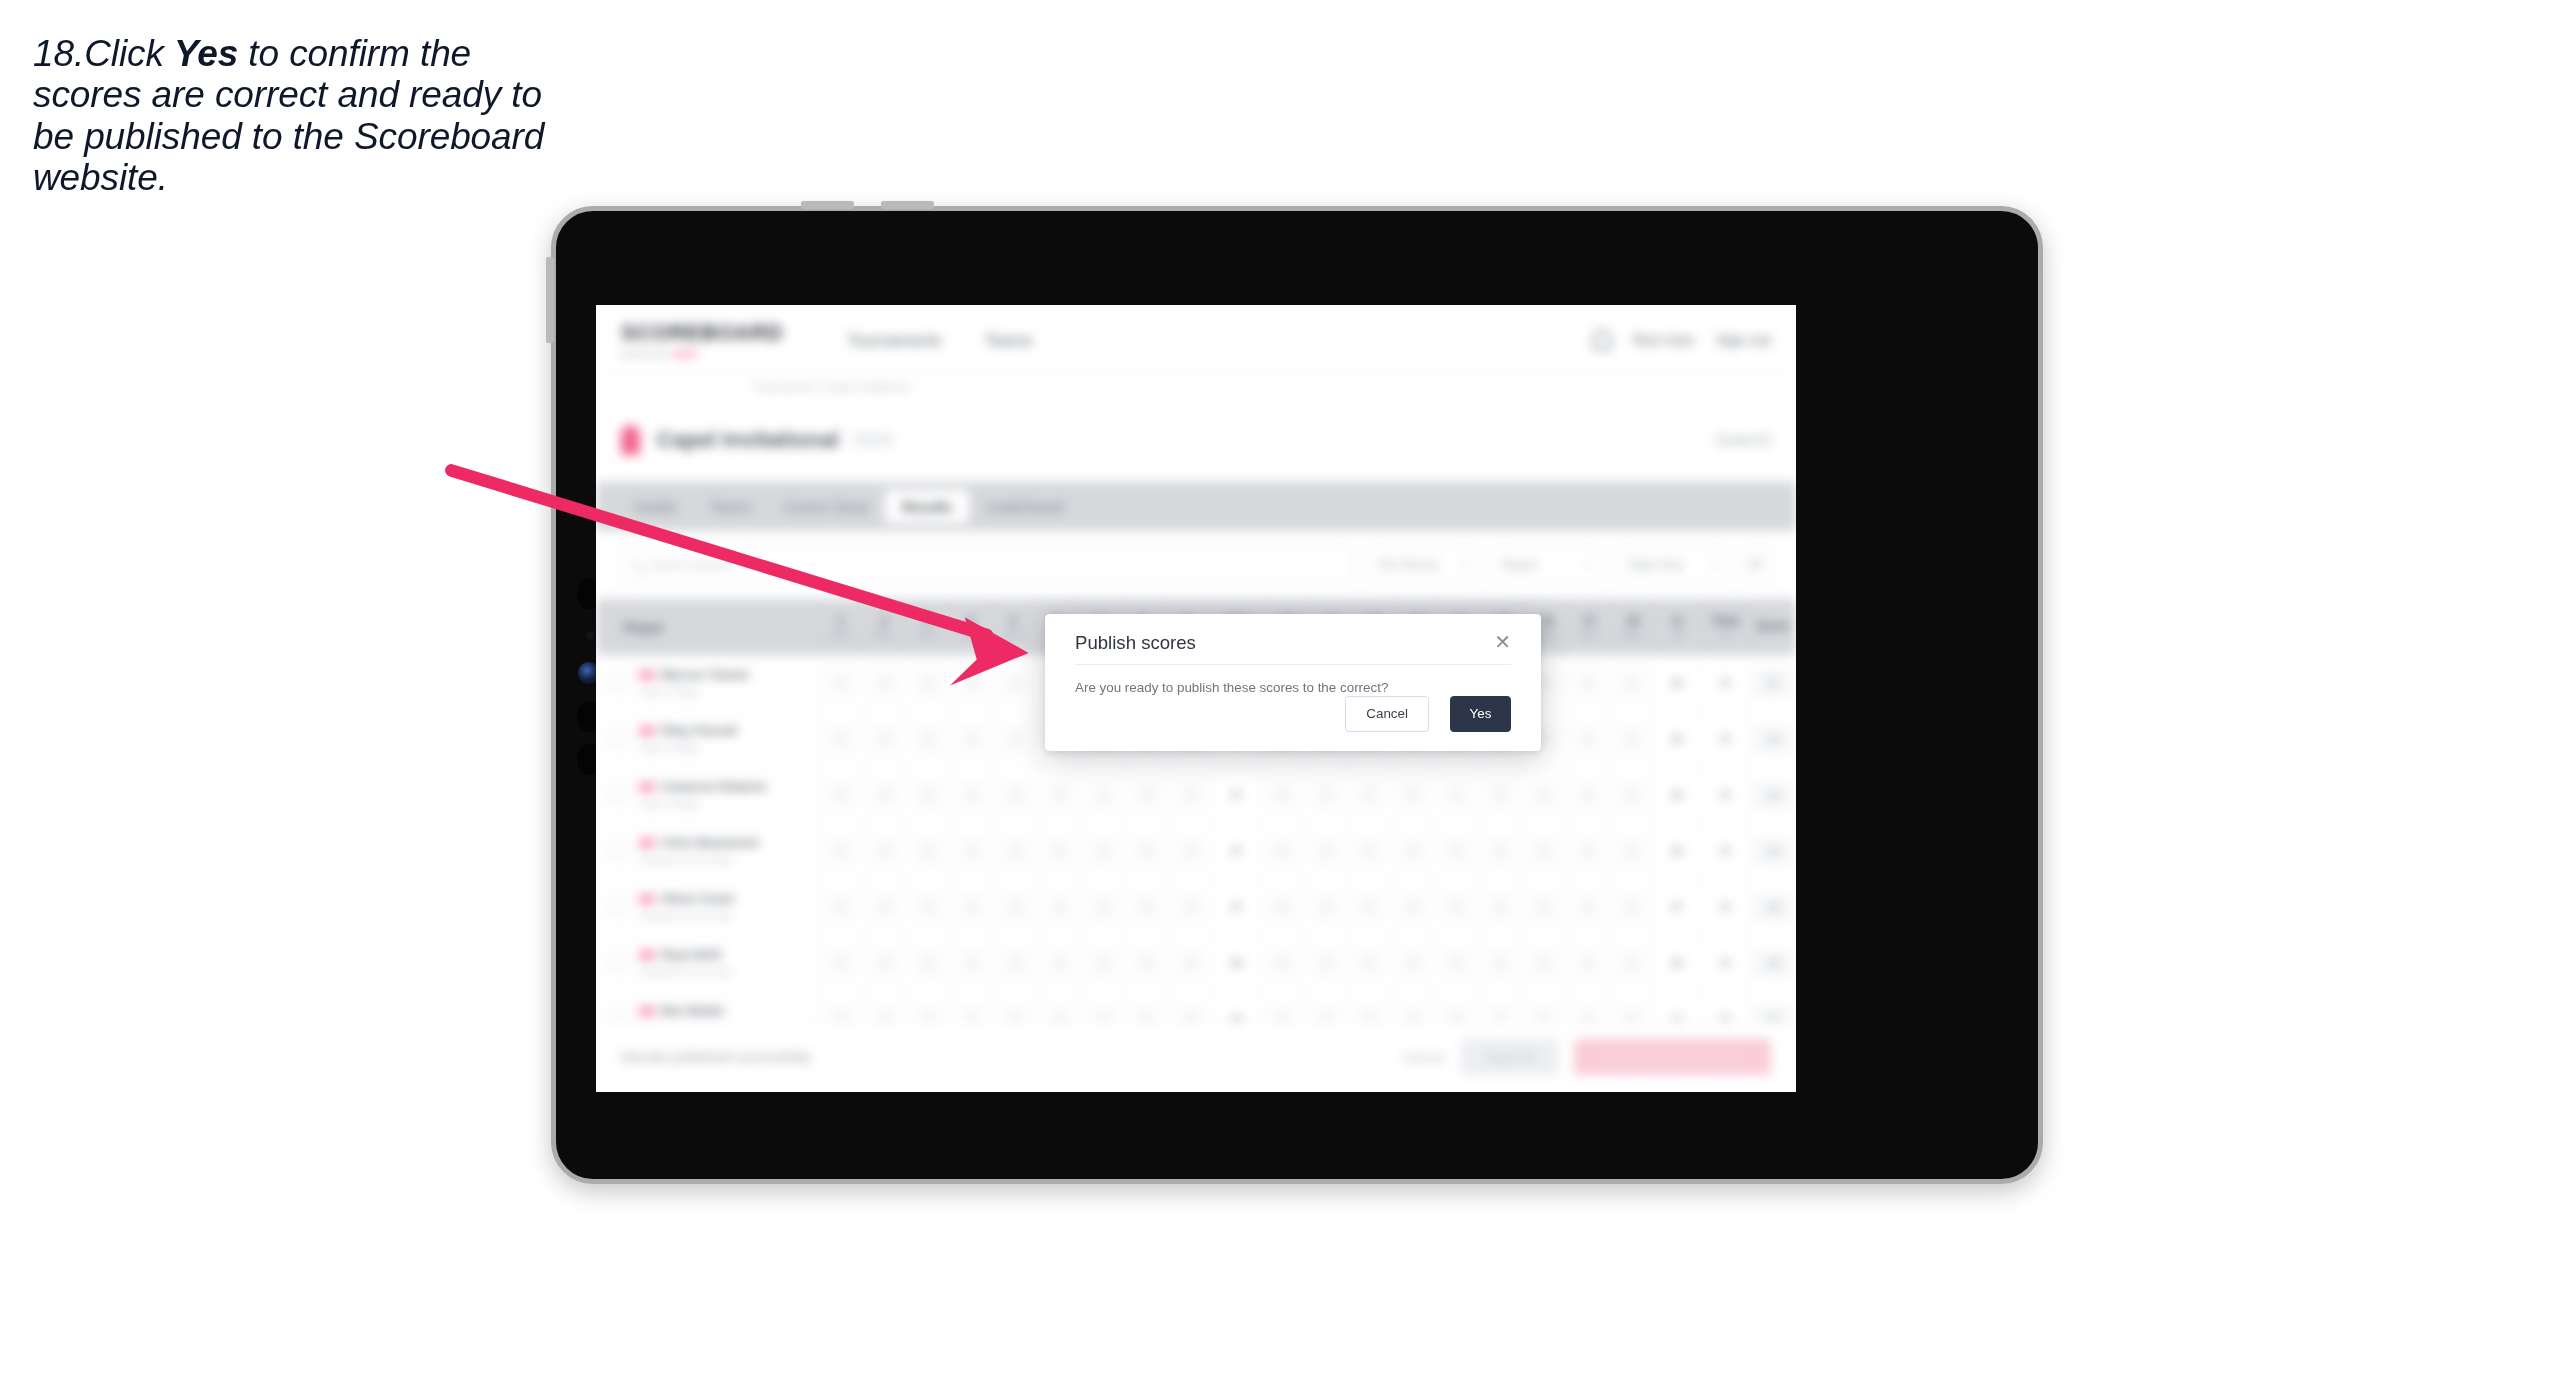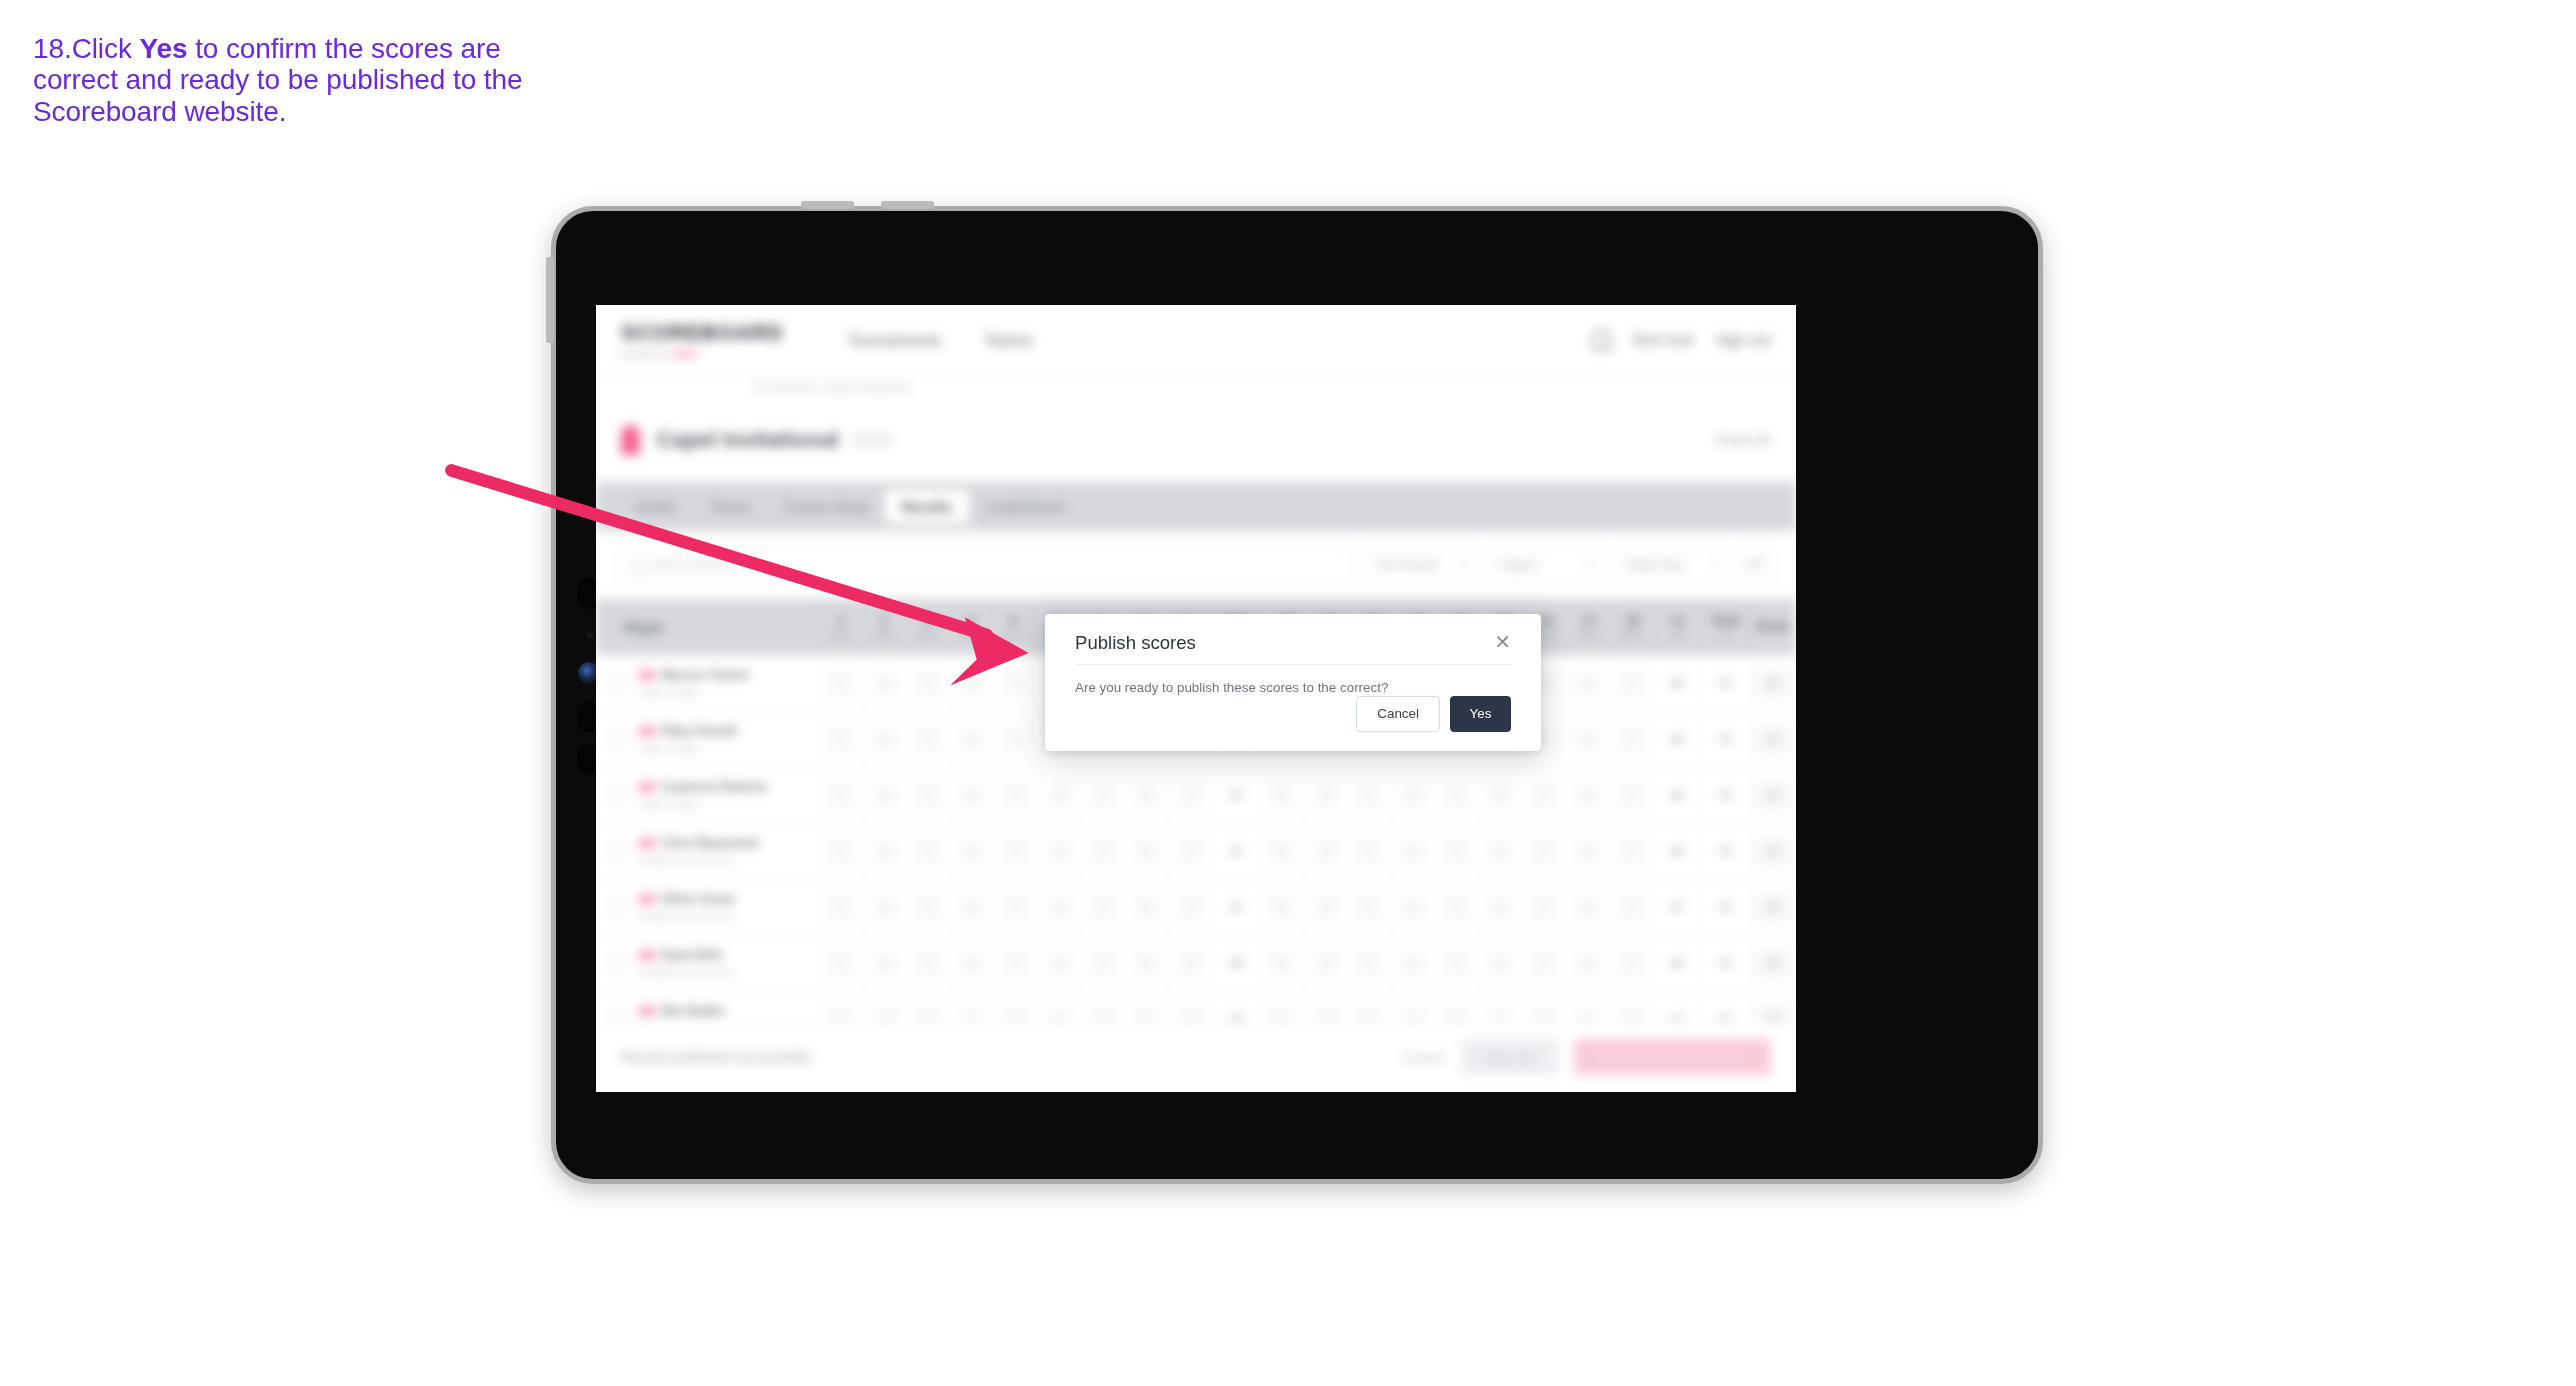--- a/index.html
+++ b/index.html
@@ -9,24 +9,25 @@
     font-family: "Liberation Sans", sans-serif;
     overflow: hidden;
   }
   #page { position: relative; width: 2576px; height: 1386px; background: #fff; }
 
   
   #caption {
     position: absolute;
     left: 33px; top: 33px;
     width: 534px;
-    font-size: 28px;
+    font-size: 37px;
     line-height: 1.12;
-    color: #6d28d9;
+    color: #0f172a;
     letter-spacing: -0.1px;
+    font-style: italic;
   }
   #caption b { font-weight: bold; }
 
   
   #tablet {
     position: absolute;
     left: 551px; top: 206px;
     width: 1492px; height: 978px;
     background: #0b0b0c;
     border-radius: 42px;
@@ -220,21 +221,21 @@
     border-bottom: 0.7px solid #ededf0;
   }
   #modal-title { font-size: 18.6px; color: #2f3540; }
   #modal-close {
     font-size: 20px; line-height: 1; color: #8a9099; cursor: pointer;
     font-family: "DejaVu Sans", sans-serif; font-weight: 300;
   }
   #modal-body { padding-top: 15px; font-size: 13.4px; color: #6f757f; }
   #modal-actions {
     position: absolute; right: 30px; bottom: 19.3px;
-    display: flex; align-items: center; gap: 10px;
+    display: flex; align-items: center; gap: 21px;
   }
   #btn-cancel {
     font-size: 13.4px; color: #3c434f; background: #ffffff;
     border: 1.1px solid #d3dcec; border-radius: 3.7px;
     padding: 9.6px 20px; cursor: pointer;
   }
   #btn-yes {
     font-size: 13.4px; color: #ffffff; background: #2c3648;
     border: 1.1px solid #2c3648; border-radius: 3.7px;
     padding: 9.6px 18.6px; cursor: pointer;

